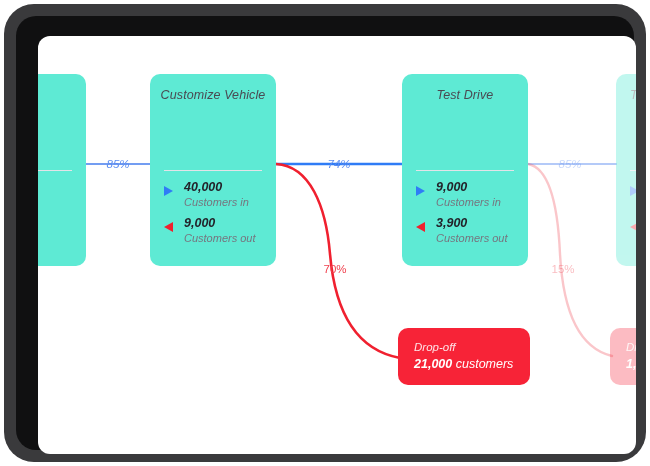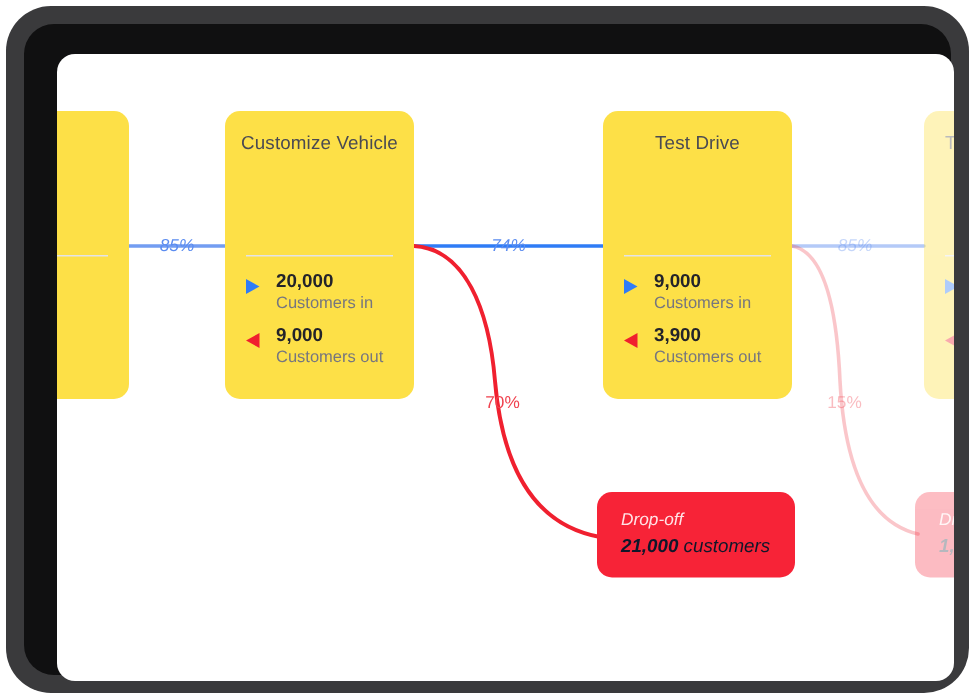--- a/index.html
+++ b/index.html
@@ -61,24 +61,25 @@
     left: 0;
     top: 0;
     width: 598px;
     height: 418px;
     overflow: visible;
   }
 
   
   .stage-card {
     position: absolute;
-    background: #fde047;
+    background: #5eead4;
     border-radius: 10px;
     box-sizing: border-box;
     padding: 0;
+    font-style: italic;
   }
   .stage-card.is-faded { opacity: 0.38; }
 
   .stage-title {
     position: absolute;
     left: 0;
     right: 0;
     top: 14px;
     text-align: center;
     font-size: 12.5px;
@@ -198,21 +199,21 @@
     font-size: 11.5px;
     color: #ffe3e6;
     line-height: 16px;
     white-space: nowrap;
   }
   .dropoff-amount {
     display: block;
     font-size: 12.5px;
     line-height: 18px;
     white-space: nowrap;
-    color: #0f172a;
+    color: #ffffff;
   }
   .dropoff-amount b { font-weight: bold; }
 </style>
 </head>
 <body>
 
 <div id="device-frame">
   <div id="device-bezel-inner">
     <div id="screen">
 
@@ -239,21 +240,21 @@
         <div class="stage-card" id="card-1" style="left:112px; top:38px; width:126px; height:192px;">
 
           <div class="stage-title">Customize Vehicle</div>
 
 
           <div class="card-divider"></div>
 
           <div class="metric-row row-in">
             <span class="metric-marker tri-right"></span>
             <span class="metric-text">
-              <span class="metric-value">20,000</span>
+              <span class="metric-value">40,000</span>
               <span class="metric-label">Customers in</span>
             </span>
           </div>
 
           <div class="metric-row row-out">
             <span class="metric-marker tri-left"></span>
             <span class="metric-text">
               <span class="metric-value">9,000</span>
               <span class="metric-label">Customers out</span>
             </span>

